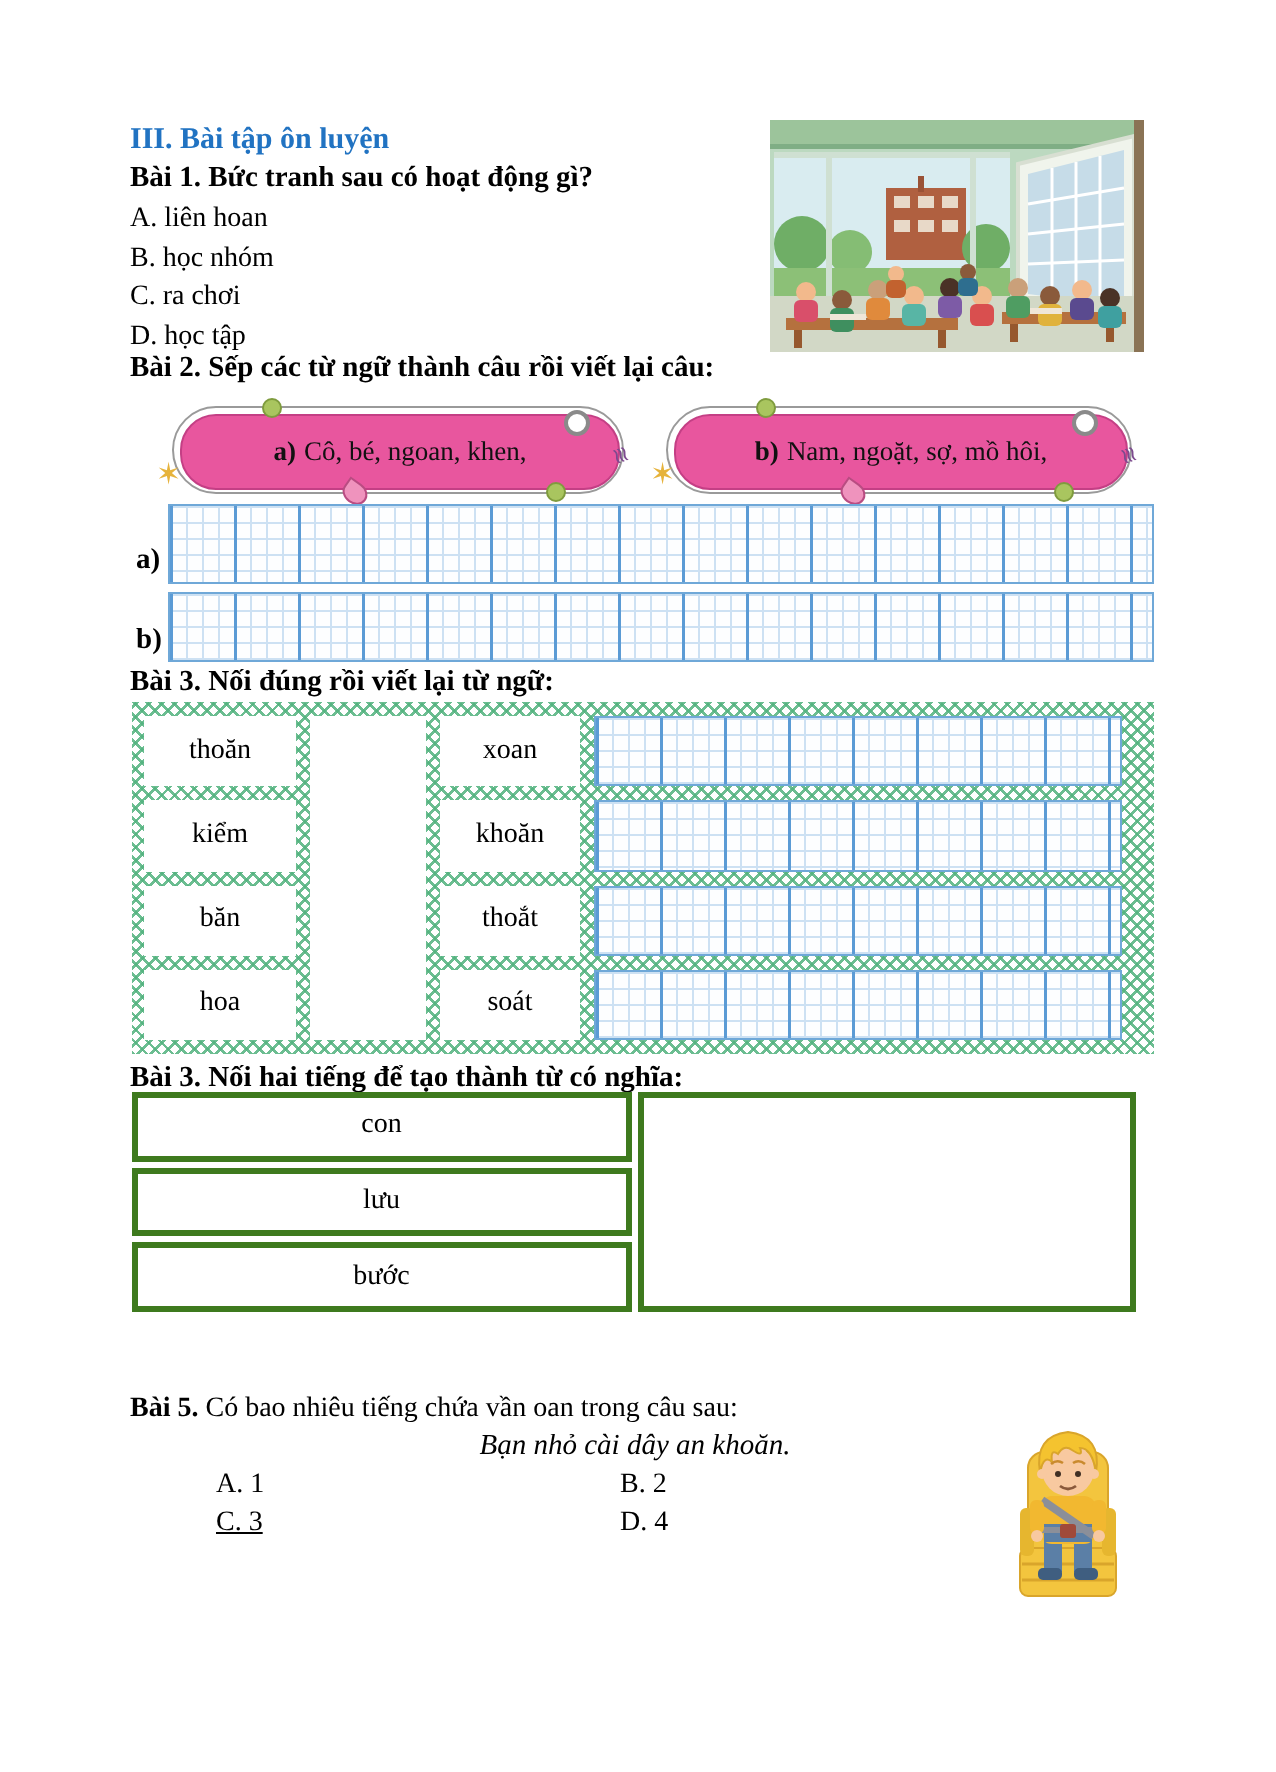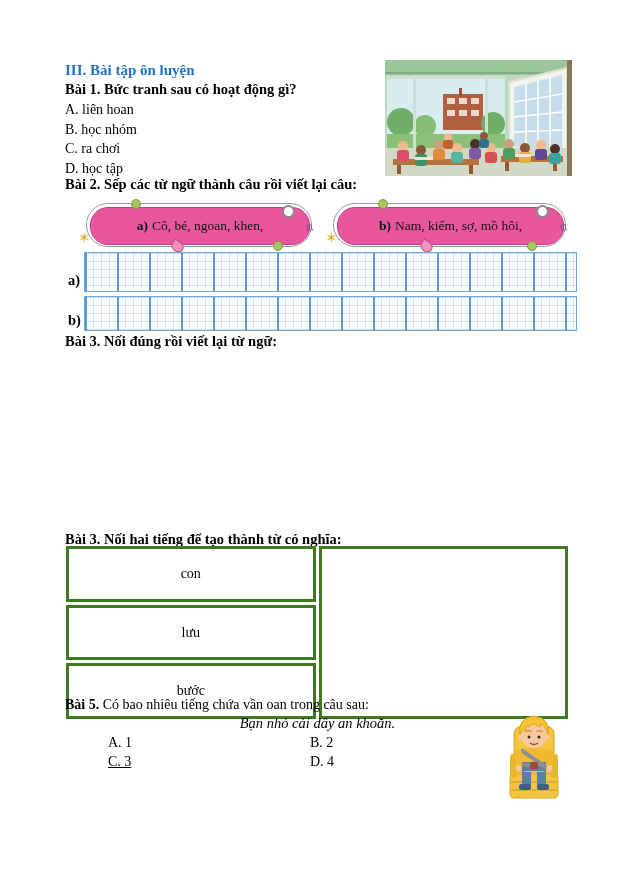--- a/index.html
+++ b/index.html
@@ -37,21 +37,21 @@
     background-image:
       repeating-linear-gradient(45deg,rgba(82,178,126,.85) 0 1.4px,transparent 1.4px 4.6px),
       repeating-linear-gradient(-45deg,rgba(82,178,126,.85) 0 1.4px,transparent 1.4px 4.6px);}
   .ex3-grid{position:absolute;left:66px;top:351px;width:511px;height:176px;box-sizing:border-box;
             padding:7px 16px 7px 6px;display:grid;grid-template-columns:76px 58px 70px 1fr;
             grid-template-rows:repeat(4,1fr);gap:7px;}
   .word-box{background:#fff;display:flex;align-items:center;justify-content:center;font-size:14px;}
   .ex3-empty{grid-column:2;grid-row:1 / span 4;background:#fff;}
 
   
-  .ex4-table{position:absolute;left:66px;top:546px;width:502px;height:173px;display:flex;gap:3px;}
+  .ex4-table{position:absolute;left:66px;top:546px;width:502px;height:110px;display:flex;gap:3px;}
   .ex4-col{flex:1;display:flex;flex-direction:column;gap:3px;}
   .ex4-cell{flex:1;border:3px solid #3e7a1e;background:#fff;display:flex;align-items:center;
             justify-content:center;font-size:14px;box-sizing:border-box;}
 
   
   .sentence{font-style:italic;font-size:14.5px;text-align:center;}
   .opt{position:absolute;font-size:14px;margin-left:33px;}
 </style>
 </head>
 <body>
@@ -150,38 +150,53 @@
     <span class="deco ring-gray" style="right:16px;top:1px;"></span>
     <span class="deco star-yel" style="left:-9px;bottom:0px;">✶</span>
     <span class="deco petal" style="left:84px;bottom:-6px;"></span>
     <span class="deco squig" style="right:-2px;top:18px;">≋</span>
     <span class="deco dot-green" style="right:28px;bottom:-5px;"></span>
   </div>
 
   <div class="pill-outline" style="left:333px;top:203px;width:233px;">
     <div class="pill-fill">
       <b>b)</b>
-      <span>Nam, kiểm, sợ, mồ hôi,</span>
+      <span>Nam, ngoặt, sợ, mồ hôi,</span>
     </div>
     <span class="deco dot-green" style="left:44px;top:-5px;"></span>
     <span class="deco ring-gray" style="right:16px;top:1px;"></span>
     <span class="deco star-yel" style="left:-9px;bottom:0px;">✶</span>
     <span class="deco petal" style="left:86px;bottom:-6px;"></span>
     <span class="deco squig" style="right:-2px;top:18px;">≋</span>
     <span class="deco dot-green" style="right:28px;bottom:-5px;"></span>
   </div>
 
   <div class="grid-label" style="left:68px;top:272px;">a)</div>
   <div class="abs write-grid" style="left:84px;top:252px;width:493px;height:40px;"></div>
 
   <div class="grid-label" style="left:68px;top:312px;">b)</div>
   <div class="abs write-grid" style="left:84px;top:296px;width:493px;height:35px;"></div>
 
   <div class="abs h-bold" style="left:65px;top:333px;">Bài 3. Nối đúng rồi viết lại từ ngữ:</div>
 
+  <div class="ex3-grid zigzag">
+    <div class="word-box" style="grid-column:1;grid-row:1;">thoăn</div>
+    <div class="word-box" style="grid-column:1;grid-row:2;">kiểm</div>
+    <div class="word-box" style="grid-column:1;grid-row:3;">băn</div>
+    <div class="word-box" style="grid-column:1;grid-row:4;">hoa</div>
+    <div class="ex3-empty"></div>
+    <div class="word-box" style="grid-column:3;grid-row:1;">xoan</div>
+    <div class="word-box" style="grid-column:3;grid-row:2;">khoăn</div>
+    <div class="word-box" style="grid-column:3;grid-row:3;">thoắt</div>
+    <div class="word-box" style="grid-column:3;grid-row:4;">soát</div>
+    <div class="write-grid" style="grid-column:4;grid-row:1;"></div>
+    <div class="write-grid" style="grid-column:4;grid-row:2;"></div>
+    <div class="write-grid" style="grid-column:4;grid-row:3;"></div>
+    <div class="write-grid" style="grid-column:4;grid-row:4;"></div>
+  </div>
 
   <div class="abs h-bold" style="left:65px;top:531px;">Bài 3. Nối hai tiếng để tạo thành từ có nghĩa:</div>
 
   <div class="ex4-table">
     <div class="ex4-col">
       <div class="ex4-cell">con</div>
       <div class="ex4-cell">lưu</div>
       <div class="ex4-cell">bước</div>
     </div>
     <div class="ex4-col">

